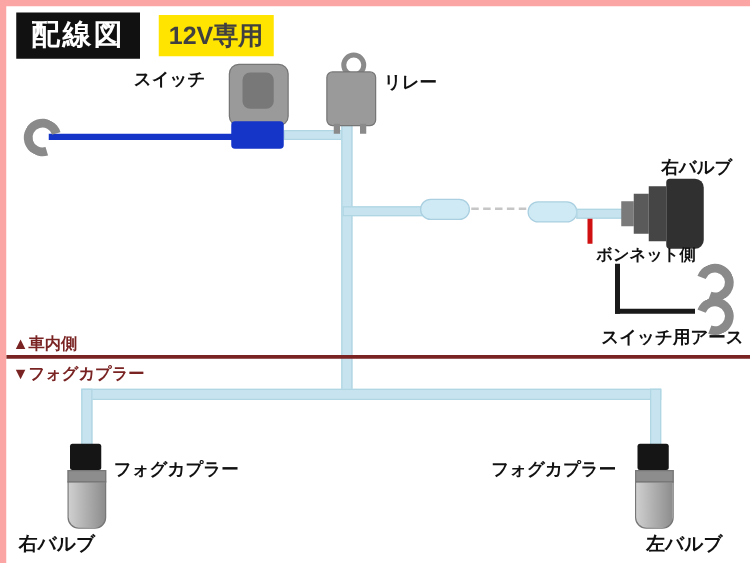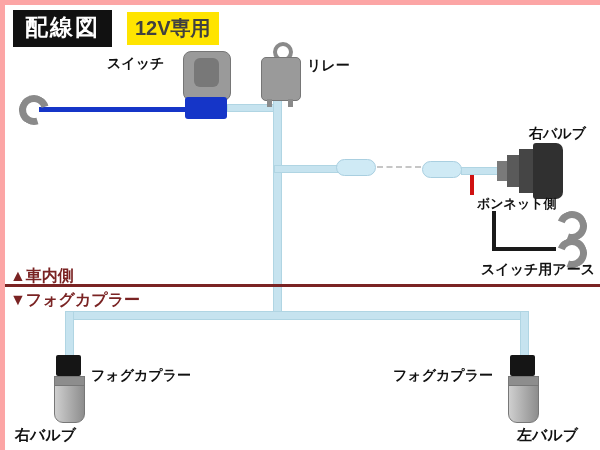--- a/index.html
+++ b/index.html
@@ -16,21 +16,21 @@
   .wire-blue{background:#1535c8;}
   .wire-red{background:#d01111;}
   .wire-black{background:#1a1a1a;}
   .pill{background:#cfeaf5;border:1px solid #a9cfe0;border-radius:9px;}
   .dash{border-top:2px dashed #c6c6c6;}
   .metal{background:#9a9a9a;border:1px solid #767676;}
   .wrench{width:16px;height:16px;border:7px solid #8a8a8a;border-radius:50%;}
   .open-right{border-right-color:transparent;transform:rotate(28deg);}
   .open-left{border-left-color:transparent;transform:rotate(-24deg);}
   .divider{background:#7a2323;}
-  .zone-label{font-weight:bold;font-size:16px;color:#7a2323;white-space:nowrap;}
+  .zone-label{font-weight:bold;font-size:13px;color:#7a2323;white-space:nowrap;}
   .bulb{background:linear-gradient(to right,#cfcfcf,#8d8d8d);border:1px solid #777;border-radius:0 0 9px 9px;}
 </style>
 </head>
 <body>
 
 <div class="canvas">
 
   <div class="abs title-box" style="left:8px;top:5px;">配線図</div>
   <div class="abs badge" style="left:122px;top:7px;">12V専用</div>
 

